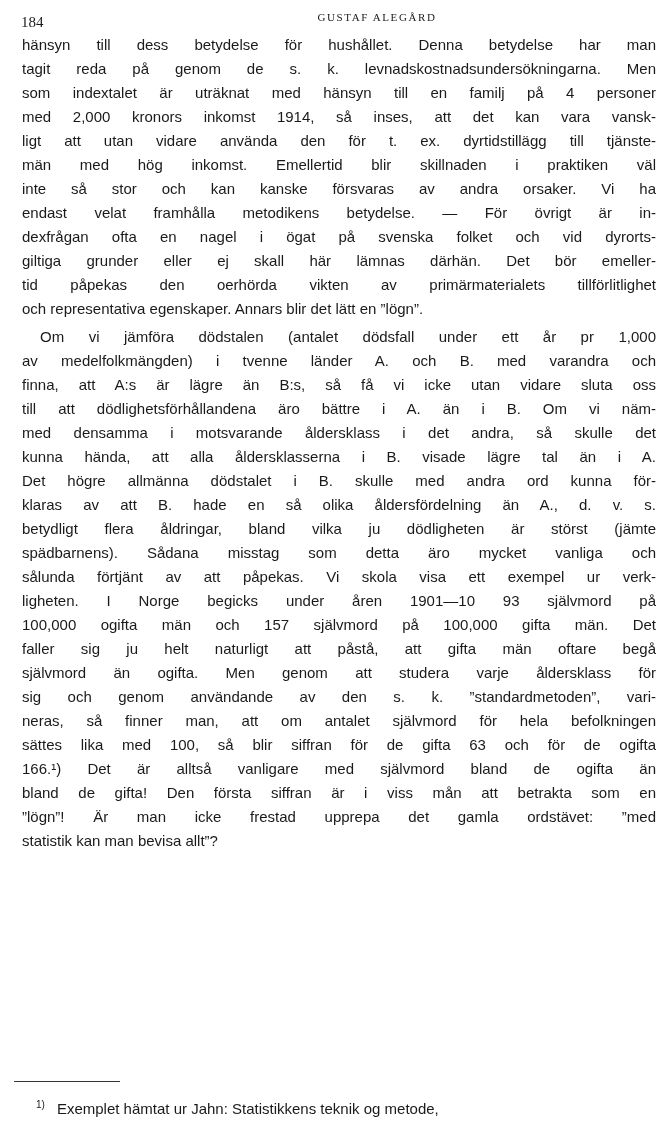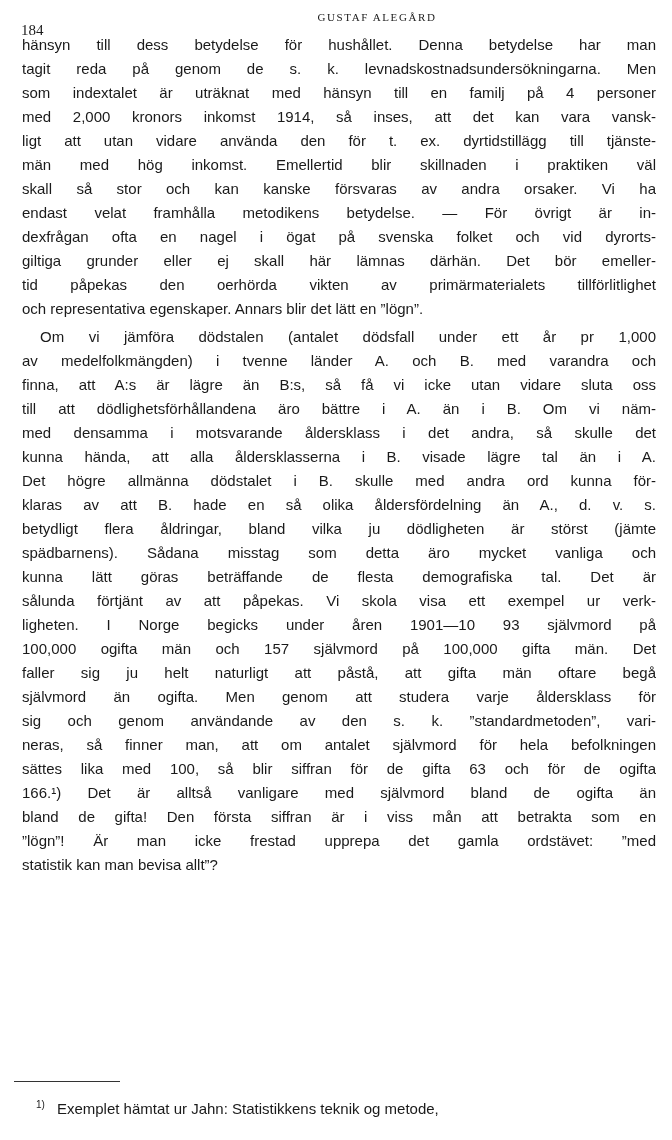--- a/index.html
+++ b/index.html
@@ -2,21 +2,21 @@
 <html><head>
 <meta charset="utf-8">
 <style>
   html, body { margin: 0; padding: 0; background: #ffffff; }
   body {
     width: 672px; height: 1140px; position: relative; overflow: hidden;
     font-family: "DejaVu Serif", "Liberation Serif", serif;
     color: #1a1a1a;
   }
   .page-number {
-    position: absolute; left: 21px; top: 22px;
+    position: absolute; left: 21px; top: 14px;
     font-size: 15px; font-family: "Liberation Serif", serif;
   }
   .running-head {
     position: absolute; left: 0; width: 672px; top: 11px; text-align: center;
     font-size: 11px; letter-spacing: 1.6px; font-family: "Liberation Serif", serif; margin-left: 41px;
   }
   .body-text {
     position: absolute; left: 22px; top: 33px; width: 634px;
     font-family: Liberation Sans, sans-serif; font-size: 15px;
   }
@@ -45,41 +45,40 @@
 
 <div class="body-text">
 
   <div>
     <div class="line">hänsyn till dess betydelse för hushållet. Denna betydelse har man</div>
     <div class="line">tagit reda på genom de s. k. levnadskostnadsundersökningarna. Men</div>
     <div class="line">som indextalet är uträknat med hänsyn till en familj på 4 personer</div>
     <div class="line">med 2,000 kronors inkomst 1914, så inses, att det kan vara vansk-</div>
     <div class="line">ligt att utan vidare använda den för t. ex. dyrtidstillägg till tjänste-</div>
     <div class="line">män med hög inkomst. Emellertid blir skillnaden i praktiken väl</div>
-    <div class="line">skall så stor och kan kanske försvaras av andra orsaker. Vi ha</div>
+    <div class="line">inte så stor och kan kanske försvaras av andra orsaker. Vi ha</div>
     <div class="line">endast velat framhålla metodikens betydelse. — För övrigt är in-</div>
     <div class="line">dexfrågan ofta en nagel i ögat på svenska folket och vid dyrorts-</div>
     <div class="line">giltiga grunder eller ej skall här lämnas därhän. Det bör emeller-</div>
     <div class="line">tid påpekas den oerhörda vikten av primärmaterialets tillförlitlighet</div>
     <div class="line last">och representativa egenskaper. Annars blir det lätt en ”lögn”.</div>
   </div>
   <div class="para-gap"></div>
 
   <div>
     <div class="line indent">Om vi jämföra dödstalen (antalet dödsfall under ett år pr 1,000</div>
     <div class="line">av medelfolkmängden) i tvenne länder A. och B. med varandra och</div>
     <div class="line">finna, att A:s är lägre än B:s, så få vi icke utan vidare sluta oss</div>
     <div class="line">till att dödlighetsförhållandena äro bättre i A. än i B. Om vi näm-</div>
     <div class="line">med densamma i motsvarande åldersklass i det andra, så skulle det</div>
     <div class="line">kunna hända, att alla åldersklasserna i B. visade lägre tal än i A.</div>
     <div class="line">Det högre allmänna dödstalet i B. skulle med andra ord kunna för-</div>
     <div class="line">klaras av att B. hade en så olika åldersfördelning än A., d. v. s.</div>
     <div class="line">betydligt flera åldringar, bland vilka ju dödligheten är störst (jämte</div>
     <div class="line">spädbarnens). Sådana misstag som detta äro mycket vanliga och</div>
-    <div class="line">kunna lätt göras beträffande de flesta demografiska tal. Det är</div>
     <div class="line">sålunda förtjänt av att påpekas. Vi skola visa ett exempel ur verk-</div>
     <div class="line">ligheten. I Norge begicks under åren 1901—10 93 självmord på</div>
     <div class="line">100,000 ogifta män och 157 självmord på 100,000 gifta män. Det</div>
     <div class="line">faller sig ju helt naturligt att påstå, att gifta män oftare begå</div>
     <div class="line">självmord än ogifta. Men genom att studera varje åldersklass för</div>
     <div class="line">sig och genom användande av den s. k. ”standardmetoden”, vari-</div>
     <div class="line">neras, så finner man, att om antalet självmord för hela befolkningen</div>
     <div class="line">sättes lika med 100, så blir siffran för de gifta 63 och för de ogifta</div>
     <div class="line">166.¹) Det är alltså vanligare med självmord bland de ogifta än</div>
     <div class="line">bland de gifta! Den första siffran är i viss mån att betrakta som en</div>

